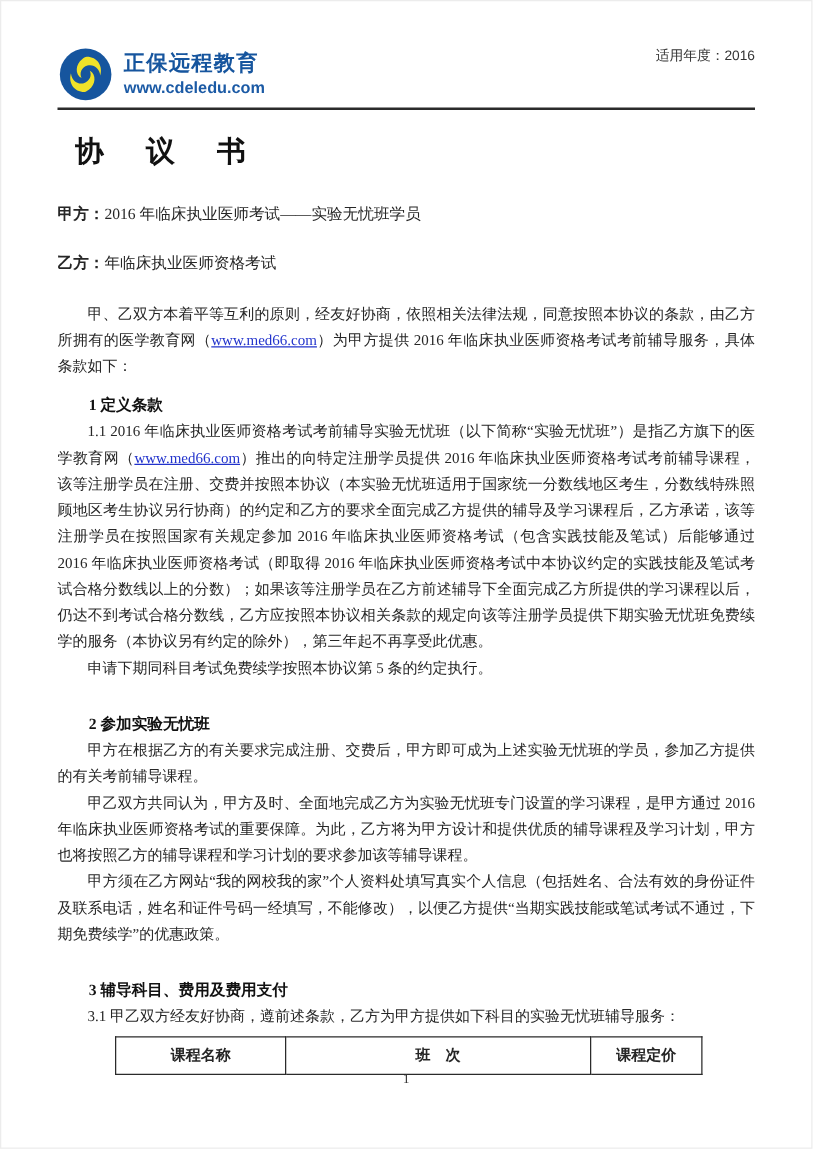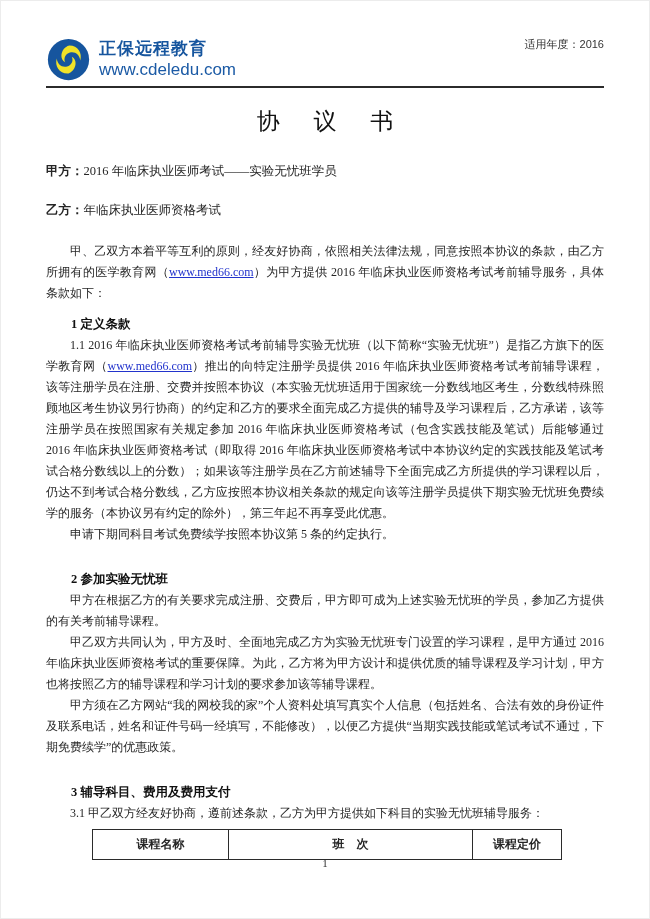--- a/index.html
+++ b/index.html
@@ -21,30 +21,30 @@
   .hdr { display: flex; justify-content: space-between; }
   .brand { display: flex; align-items: center; gap: 8px; }
   .logo-mark { width: 45px; height: 45px; flex: 0 0 auto; }
   .brand-text { display: flex; flex-direction: column; line-height: 1.1; }
   .brand-name {
     font-family: "Liberation Sans", "DejaVu Sans", sans-serif;
     font-size: 17px; font-weight: bold; color: #16559e; letter-spacing: 1px;
   }
   .brand-url {
     font-family: "Liberation Sans", "DejaVu Sans", sans-serif;
-    font-size: 17px; font-weight: normal; color: #1b5aa5; margin-top: 2px;
+    font-size: 13px; font-weight: bold; color: #1b5aa5; margin-top: 2px;
   }
   .year-note {
     font-size: 11px; color: #333; padding-bottom: 2px;
     font-family: "Liberation Sans", "DejaVu Sans", sans-serif;
   }
   .hdr-rule { border: none; border-top: 2px solid #2b2b2b; margin-top: 4px; }
   
   .doc-title {
-    text-align: center; font-size: 23px; font-weight: normal;
+    text-align: left; font-size: 23px; font-weight: bold;
     letter-spacing: 14px; color: #111;
     margin: 18px 0 26px 0; text-indent: 14px;
   }
   
   .party { font-size: 12.5px; margin-bottom: 22px; }
   .party .lbl { font-weight: bold; }
   
   .para {
     font-size: 12px; line-height: 21px; text-align: justify;
     text-indent: 2em; color: #262626;

